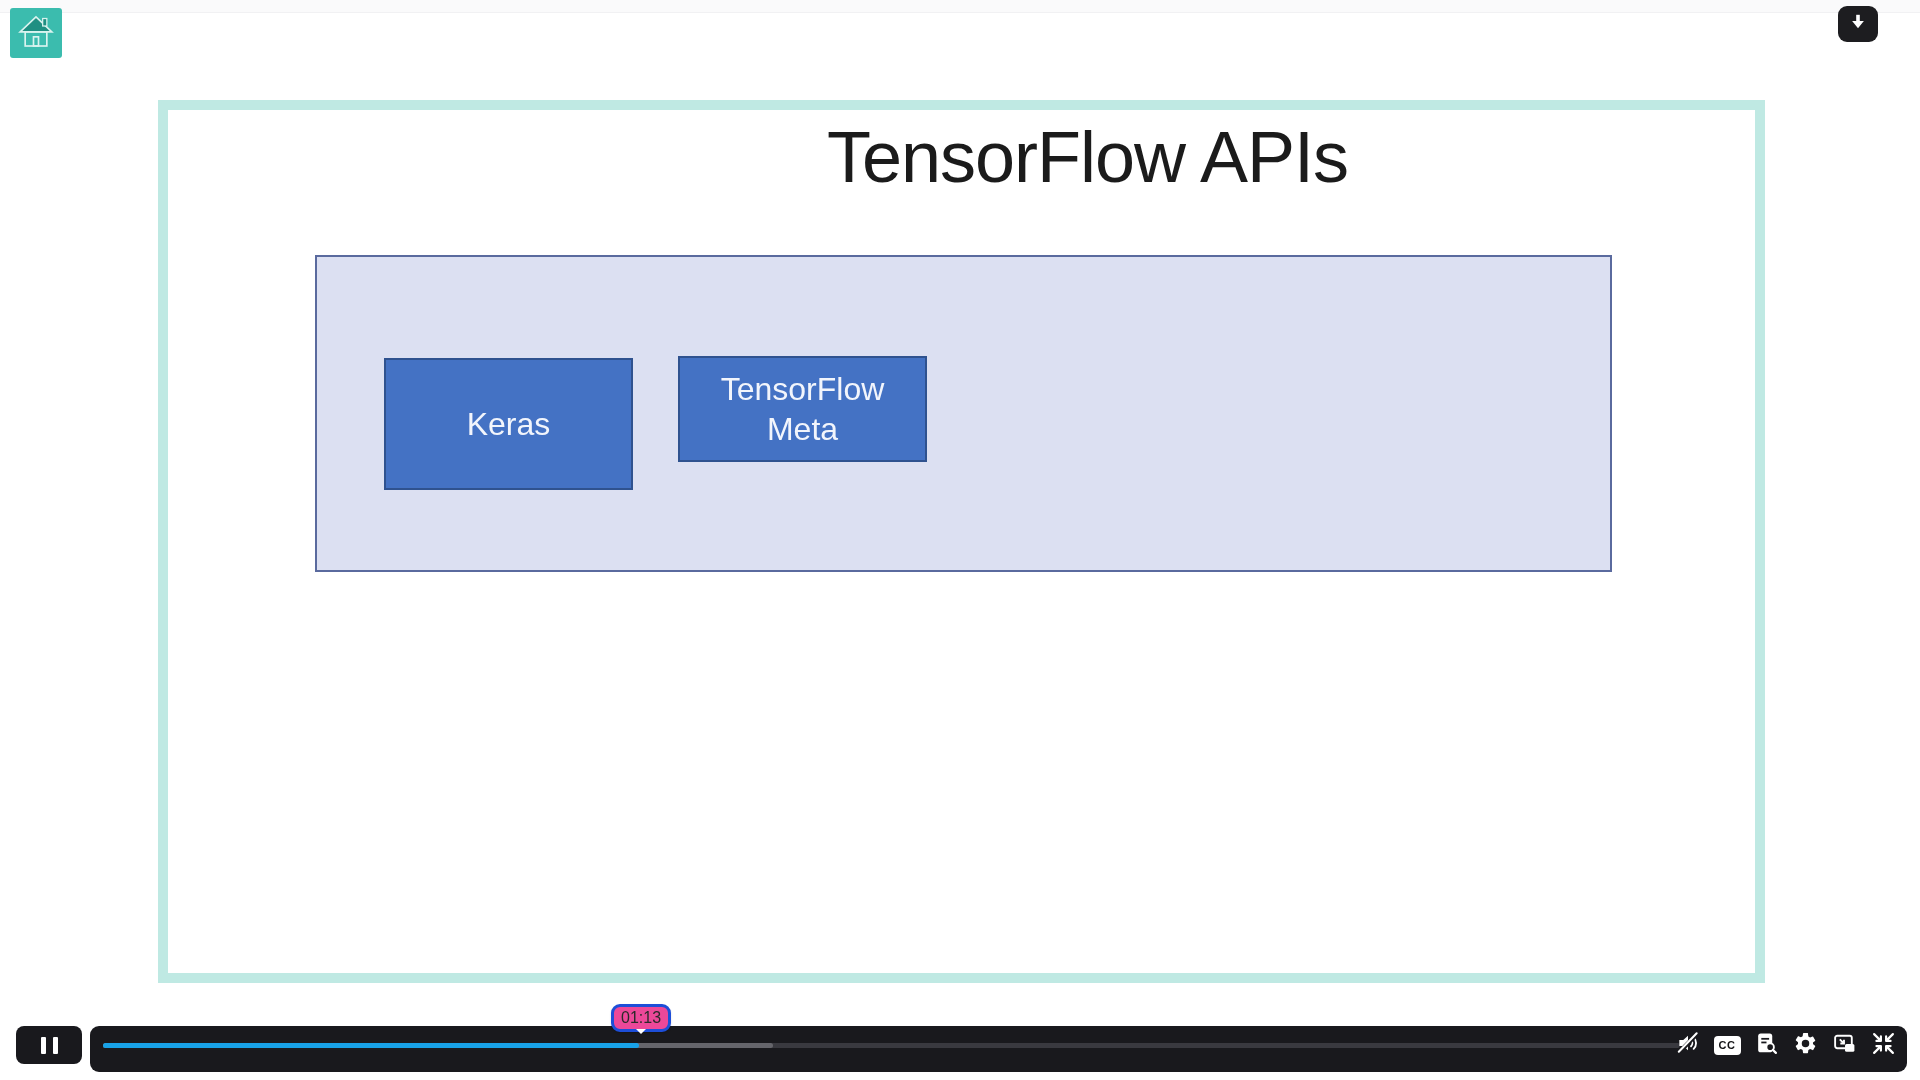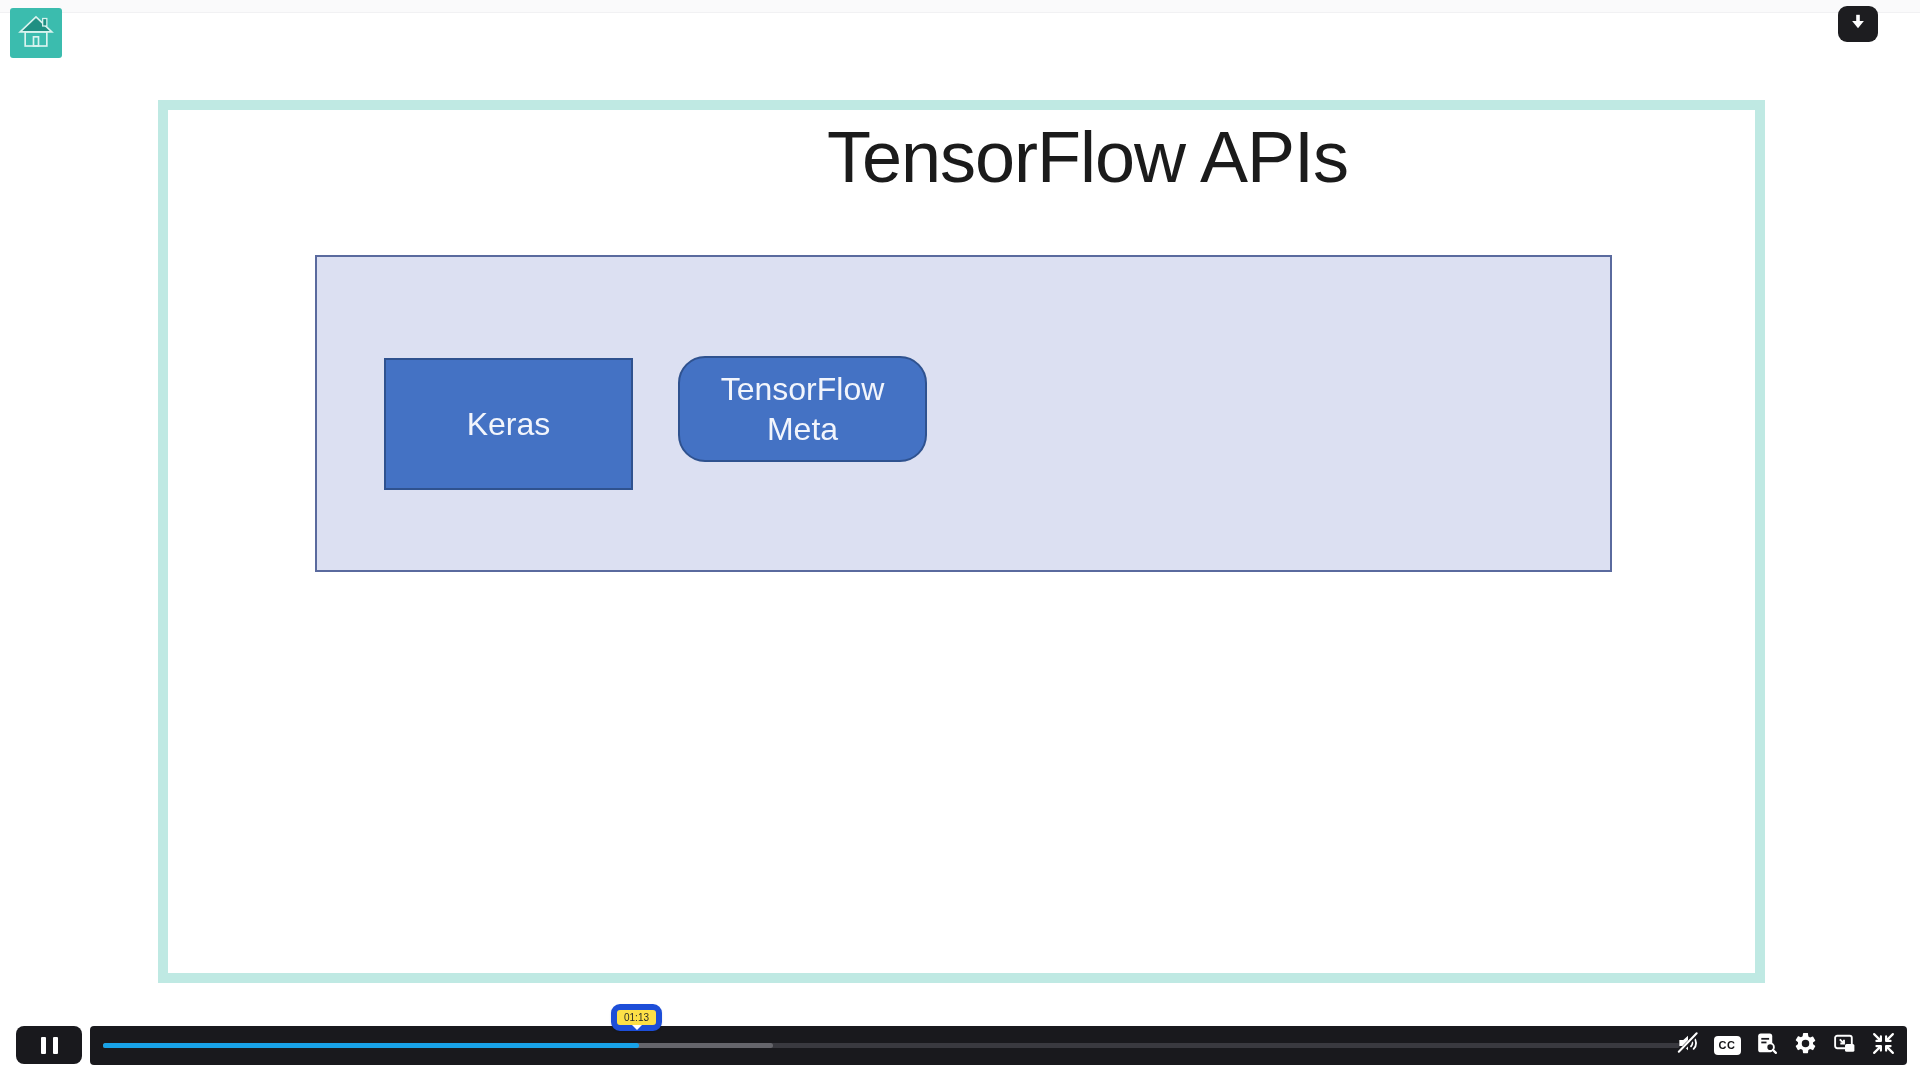--- a/index.html
+++ b/index.html
@@ -13,39 +13,39 @@
 
   
   .dl-btn{position:absolute;left:1838px;top:6px;width:40px;height:36px;background:#1d1d20;border-radius:9px;display:flex;align-items:center;justify-content:center;cursor:pointer;}
 
   
   .slide-frame{position:absolute;left:158px;top:100px;width:1607px;height:883px;border:10px solid #bfe9e3;background:#fff;box-sizing:border-box;}
   .slide-title{position:absolute;left:158px;top:116px;width:1859px;text-align:center;font-size:72px;letter-spacing:-1px;color:#1b1b1b;}
   .api-panel{position:absolute;left:315px;top:255px;width:1297px;height:317px;background:#dce0f2;border:2px solid #5a6a9e;box-sizing:border-box;}
   .blue-box{position:absolute;background:#4472c4;border:2px solid #2f528f;box-sizing:border-box;display:flex;flex-direction:column;align-items:center;justify-content:center;color:#f2f5fc;font-size:32px;line-height:1.25;text-align:center;}
   .box-keras{left:384px;top:358px;width:249px;height:132px;}
-  .box-tflite{left:678px;top:356px;width:249px;height:106px;border-radius:27px;}
+  .box-tflite{left:678px;top:356px;width:249px;height:106px;}
 
   
   .watermark{position:absolute;left:1790px;top:948px;width:130px;text-align:center;z-index:1;}
   .watermark-text{font-size:20px;font-weight:bold;color:#2d9cdb;margin-top:-4px;white-space:nowrap;}
 
   
   .pause-btn{position:absolute;left:16px;top:1026px;width:66px;height:38px;background:#19191d;border-radius:8px;display:flex;align-items:center;justify-content:center;gap:7px;cursor:pointer;z-index:2;}
   .pause-bar{width:5px;height:17px;background:#fff;border-radius:1px;}
-  .ctrl-bar{position:absolute;left:90px;top:1026px;width:1817px;height:39px;background:#19191d;border-radius:4px;z-index:2;}
+  .ctrl-bar{position:absolute;left:90px;top:1026px;width:1817px;height:46px;background:#19191d;border-radius:9px;z-index:2;}
   .track{position:absolute;left:13px;top:17px;width:1577px;height:5px;background:#39393f;border-radius:3px;cursor:pointer;}
   .track .buffered{position:absolute;left:0;top:0;height:100%;background:#65656b;border-radius:3px;}
   .track .played{position:absolute;left:0;top:0;height:100%;background:#18a2e8;border-radius:3px;}
   .icon-row{position:absolute;right:10px;top:0;height:38px;display:flex;align-items:center;gap:11px;}
   .pbtn{width:28px;height:28px;display:flex;align-items:center;justify-content:center;cursor:pointer;}
   .cc-badge{width:27px;height:19px;background:#fff;border-radius:4px;color:#141416;font-size:11px;font-weight:bold;display:flex;align-items:center;justify-content:center;letter-spacing:.5px;}
 
   
-  .time-tip{position:absolute;left:611px;top:1004px;background:#fde047;border:6px solid #1d4ed8;border-radius:9px;padding:2px 7px;font-size:10px;color:#2a2a2a;z-index:3;box-shadow:0 1px 2px rgba(0,0,0,.15);}
+  .time-tip{position:absolute;left:611px;top:1004px;background:#ec4899;border:3px solid #1d4ed8;border-radius:9px;padding:2px 7px;font-size:16px;color:#2a2a2a;z-index:3;box-shadow:0 1px 2px rgba(0,0,0,.15);}
   .time-tip:after{content:"";position:absolute;left:50%;bottom:-5px;margin-left:-5px;border-left:5px solid transparent;border-right:5px solid transparent;border-top:5px solid #fff;}
 </style>
 </head>
 <body>
 
 <div id="stage">
 
   <div class="top-strip"></div>
 
   <div class="home-btn">

